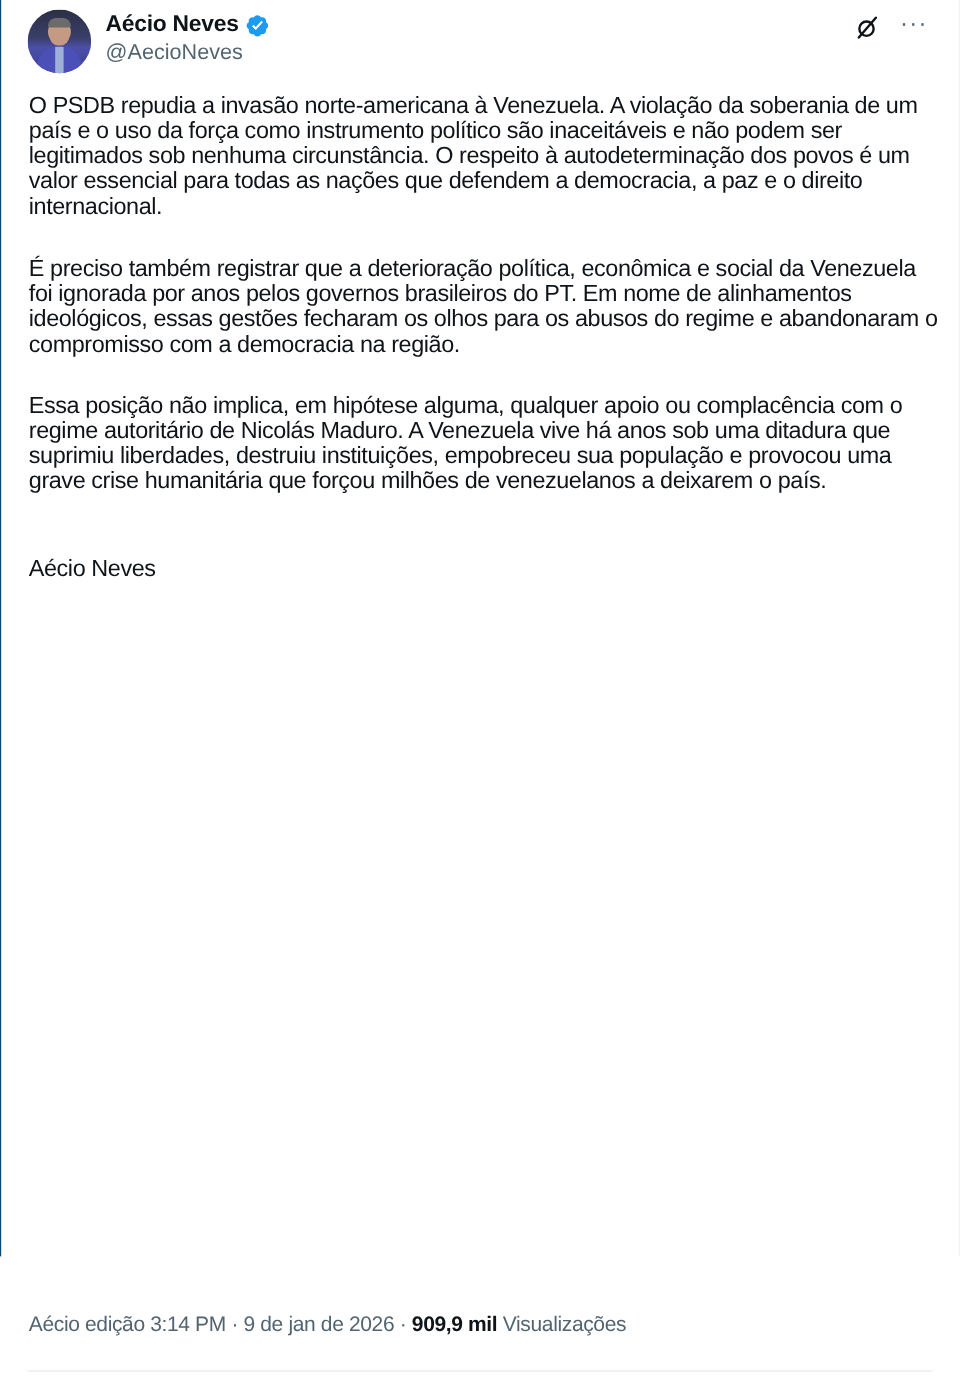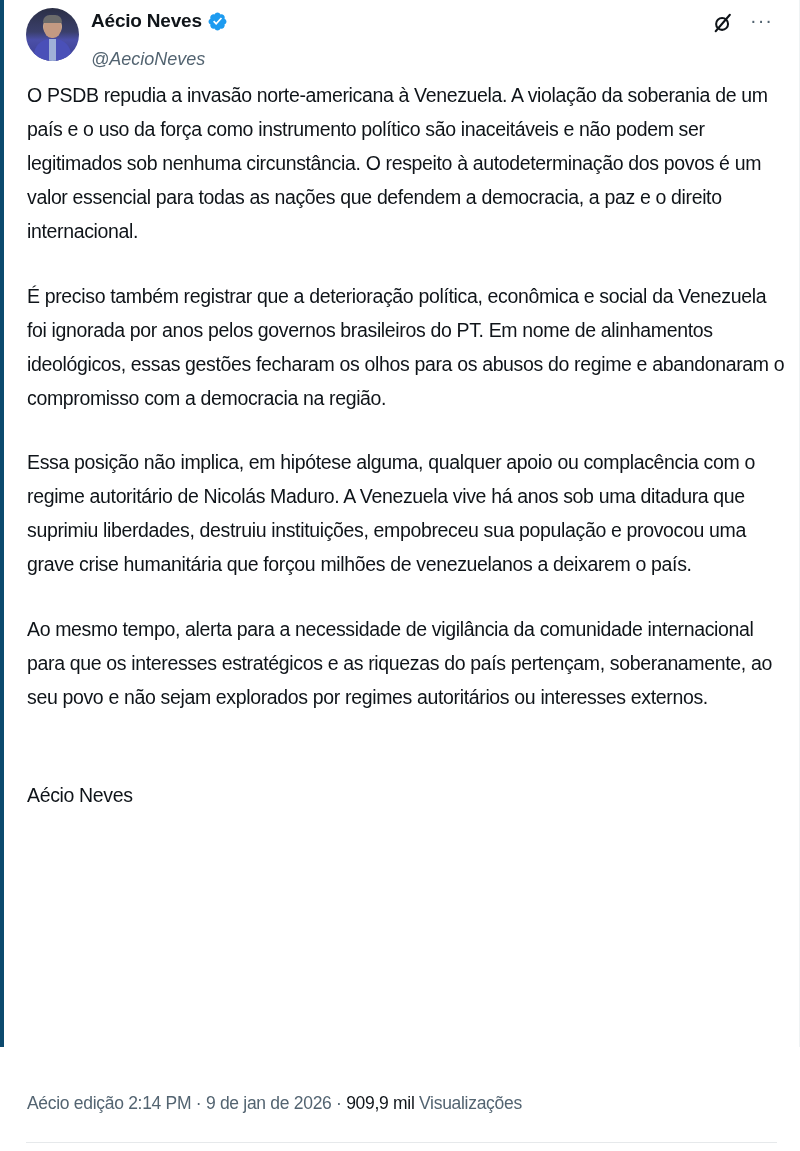--- a/index.html
+++ b/index.html
@@ -15,21 +15,21 @@
       color: #0f1419;
       position: relative;
     }
     .tweet {
       position: absolute;
       left: 0;
       top: 0;
       width: 800px;
       height: 1047px;
       box-sizing: border-box;
-      border-left: 4px solid #0c4a6e;
+      border-left: 1px solid #0c4a6e;
       border-right: 1px solid #eff3f4;
     }
     .header {
       position: absolute;
       left: 22px;
       top: 6px;
       right: 20px;
       height: 56px;
     }
     .avatar {
@@ -96,22 +96,21 @@
     }
     .verified {
       margin-left: 5px;
       width: 21px;
       height: 21px;
       display: inline-block;
     }
     .handle {
       font-size: 18px;
       color: #536471;
-      margin-top: 16px;
-      font-style: italic;
+      margin-top: 0;
     }
     .actions {
       position: absolute;
       right: 6px;
       top: 6px;
       display: flex;
       align-items: center;
       gap: 16px;
     }
     .grok-icon {
@@ -127,21 +126,21 @@
       line-height: 1;
       cursor: pointer;
       margin-top: -6px;
     }
     .body-text {
       position: absolute;
       left: 23px;
       top: 78px;
       width: 760px;
       font-size: 19.5px;
-      line-height: 34px;
+      line-height: 21px;
       color: #0f1419;
       font-family: "Liberation Sans Narrow", "Liberation Sans", sans-serif;
       letter-spacing: -0.35px;
     }
     .para {
       margin: 0 0 30.5px 0;
       white-space: pre-line;
     }
     .para.last {
       margin-bottom: 0;
@@ -150,21 +149,21 @@
       position: absolute;
       left: 23px;
       top: 1093px;
       font-size: 17.5px;
       color: #536471;
       letter-spacing: -0.3px;
       white-space: nowrap;
     }
     .meta .views-count {
       color: #0f1419;
-      font-weight: normal;
+      font-weight: bold;
     }
     .divider {
       position: absolute;
       left: 22px;
       right: 22px;
       top: 1142px;
       height: 1px;
       background: #e6e9eb;
     }
   </style>
@@ -202,29 +201,28 @@
         </svg>
       </span>
       <span class="more-icon">···</span>
     </div>
   </div>
 
   <div class="body-text">
     <p class="para">O PSDB repudia a invasão norte-americana à Venezuela. A violação da soberania de um país e o uso da força como instrumento político são inaceitáveis e não podem ser legitimados sob nenhuma circunstância. O respeito à autodeterminação dos povos é um valor essencial para todas as nações que defendem a democracia, a paz e o direito internacional.</p>
     <p class="para">É preciso também registrar que a deterioração política, econômica e social da Venezuela foi ignorada por anos pelos governos brasileiros do PT. Em nome de alinhamentos ideológicos, essas gestões fecharam os olhos para os abusos do regime e abandonaram o compromisso com a democracia na região.</p>
     <p class="para">Essa posição não implica, em hipótese alguma, qualquer apoio ou complacência com o regime autoritário de Nicolás Maduro. A Venezuela vive há anos sob uma ditadura que suprimiu liberdades, destruiu instituições, empobreceu sua população e provocou uma grave crise humanitária que forçou milhões de venezuelanos a deixarem o país.</p>
-    <p class="para">Ao mesmo tempo, alerta para a necessidade de vigilância da comunidade internacional para que os interesses estratégicos e as riquezas do país pertençam, soberanamente, ao seu povo e não sejam explorados por regimes autoritários ou interesses externos.</p>
     <div class="para last">
       <div>Aécio Neves</div>
     </div>
   </div>
 
   <div class="meta">
     <span>Aécio edição</span>
-    <span>2:14 PM</span>
+    <span>3:14 PM</span>
     <span>·</span>
     <span>9 de jan de 2026</span>
     <span>·</span>
     <span class="views-count">909,9 mil</span>
     <span>Visualizações</span>
   </div>
 
   <div class="divider"></div>
 </div>
 

